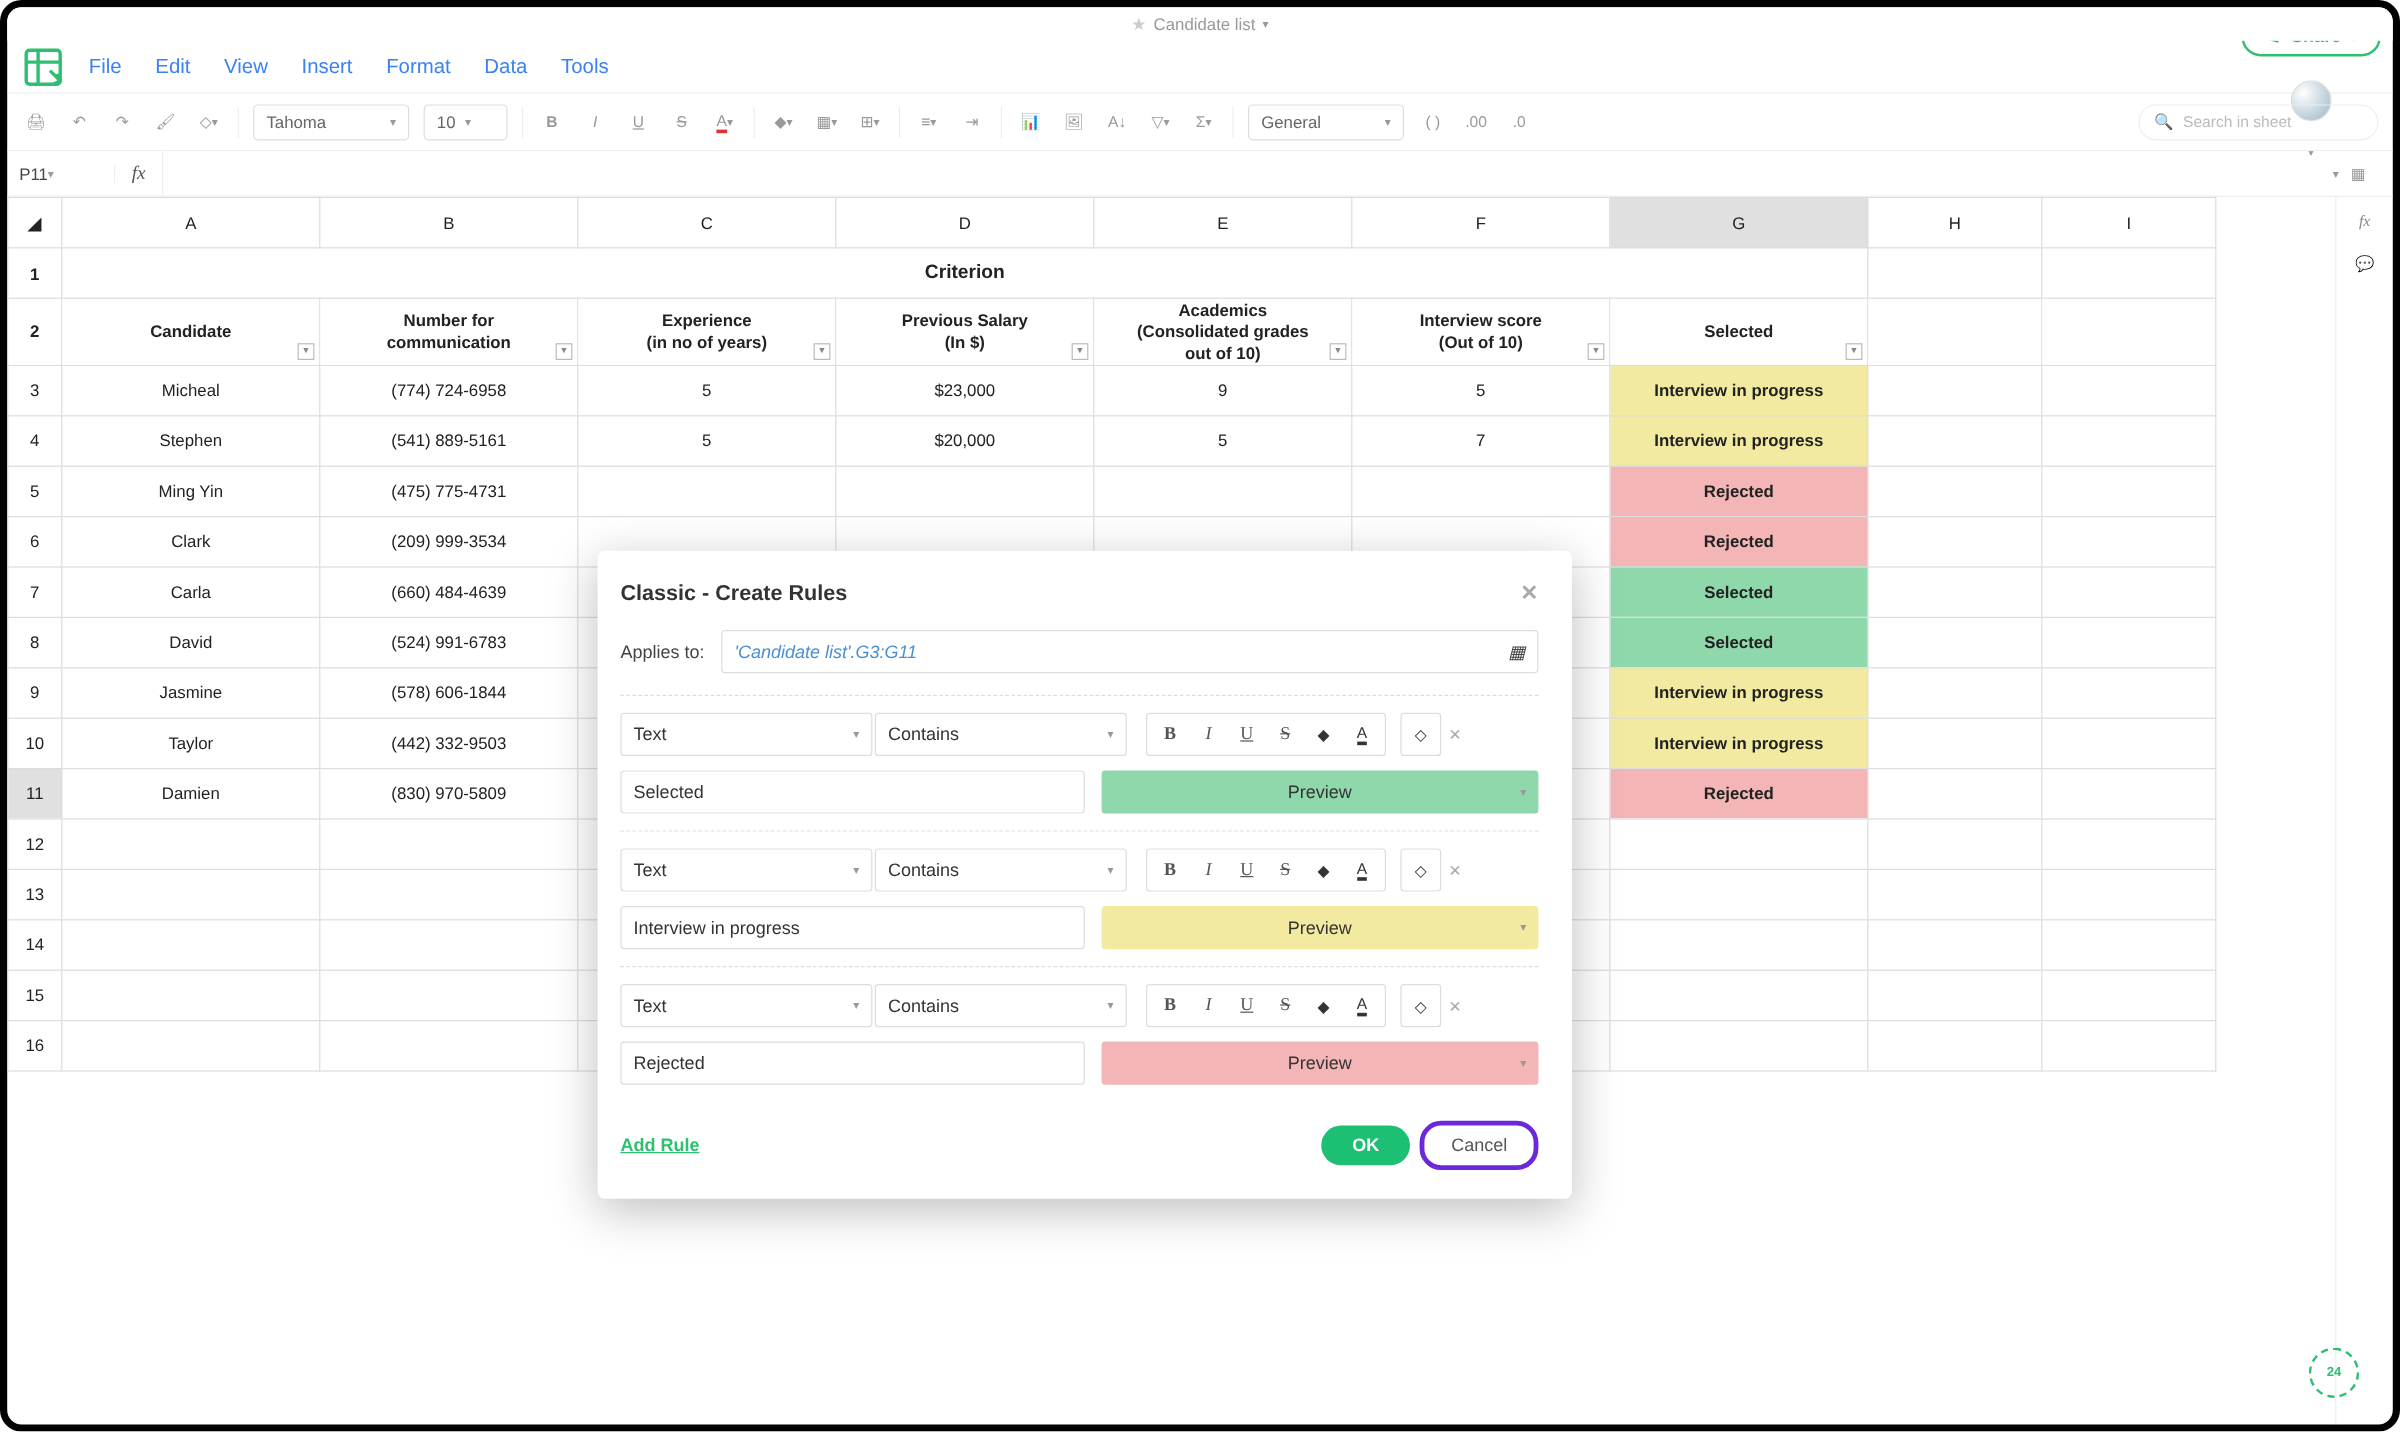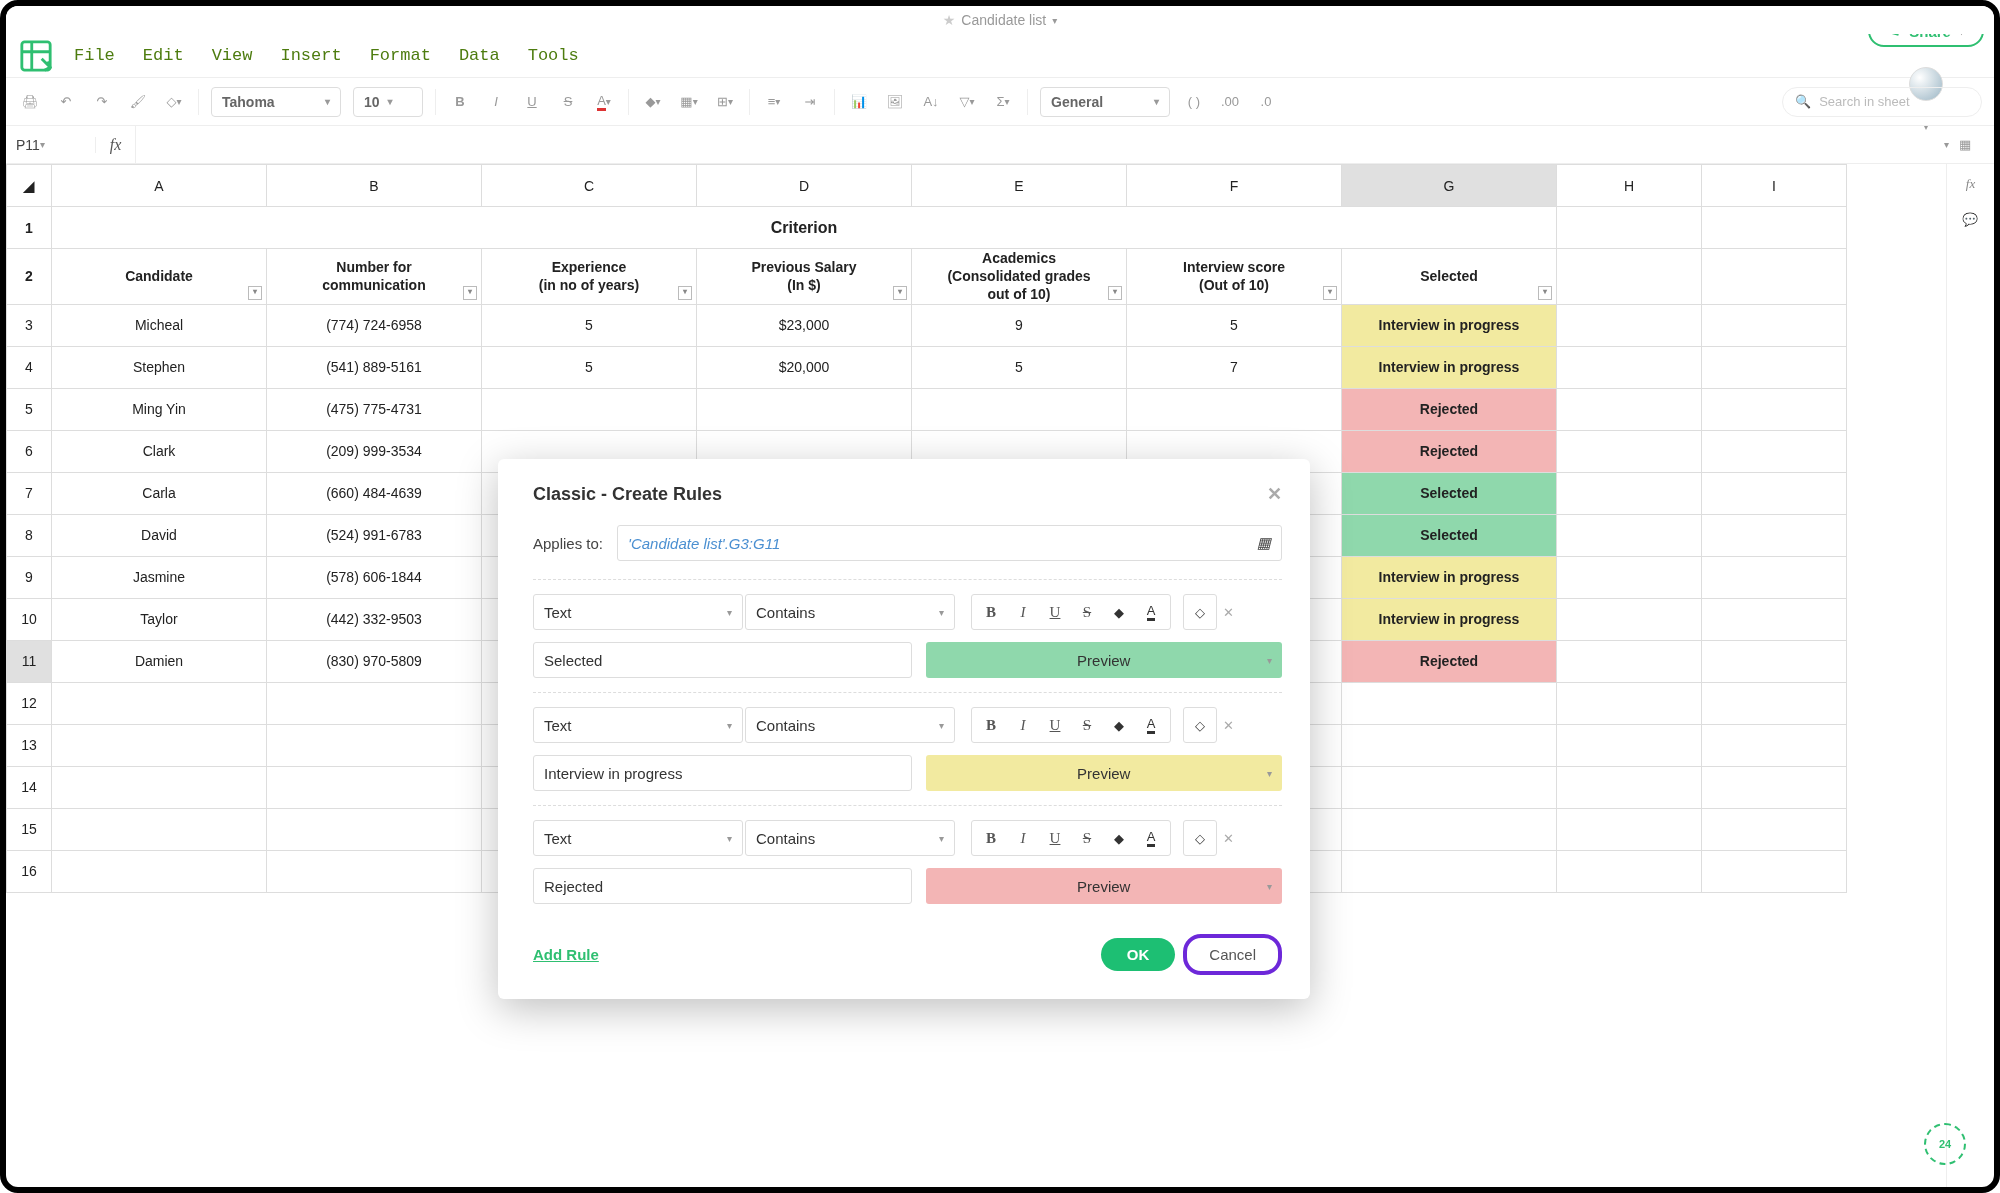--- a/index.html
+++ b/index.html
@@ -6,31 +6,31 @@
   body { font-family: Tahoma, Arial, sans-serif; font-size: 13px; color: #333; background: #fff; }
   .app { width: 2000px; height: 1193px; border: 6px solid #000; border-radius: 18px; overflow: hidden; position: relative; background: #fff; display:flex; flex-direction:column; }
 
   
   .titlebar { display:flex; align-items:center; justify-content:center; height:28px; background:#fff; position:relative; color:#999; font-size:14px; }
   .titlebar .star { margin-right:6px; color:#ccc; }
 
   
   .menubar { display:flex; align-items:center; height:44px; padding: 0 10px; border-bottom: 1px solid #eee; }
   .logo { width:40px; height:40px; margin-right:18px; display:flex; align-items:center; justify-content:center; color:#2fbf71; }
-  .menu-items { display:flex; gap:28px; font-size:17px; color:#4d7c0f;font-family:Liberation Mono, monospace; }
+  .menu-items { display:flex; gap:28px; font-size:17px; color:#3b82f6; }
   .menu-right { margin-left:auto; display:flex; align-items:center; gap:20px;flex-direction:column; }
   .saved-text { color:#bbb; font-size:14px; }
   .share-btn { border:2px solid #2fbf71; color:#2fbf71; border-radius:20px; padding:5px 18px; display:flex; align-items:center; gap:8px; font-size:15px; font-weight:600; }
   .avatar { width:34px; height:34px; border-radius:50%; background: radial-gradient(circle at 30% 30%, #fff, #9ab5c4); border:1px solid #ddd; }
 
   
   .toolbar { display:flex; align-items:center; height:48px; padding:0 12px; gap:12px; border-bottom:1px solid #eee; color:#999; }
   .tool-sep { width:1px; height:26px; background:#eee; }
   .tool-btn { min-width:24px; height:26px; display:flex; align-items:center; justify-content:center; }
-  .tool-select { border:1px solid #ddd; background:#fff; height:30px; padding:0 10px; border-radius:4px; display:flex; align-items:center; gap:8px; color:#666; font-size:14px;font-weight:bold; }
+  .tool-select { border:1px solid #ddd; background:#fff; height:30px; padding:0 10px; border-radius:4px; display:flex; align-items:center; gap:8px; color:#666; font-size:14px; }
   .tool-select.small { width:70px; }
   .tool-select.wide { width:130px; justify-content:space-between;}
   .chev { font-size:10px; color:#999; }
   .search-sheet { margin-left:auto; border:1px solid #eee; border-radius:16px; height:30px; width:200px; display:flex; align-items:center; padding:0 12px; gap:8px; color:#bbb; }
 
   
   .formulabar { display:flex; align-items:center; height:38px; border-bottom:1px solid #eee; }
   .cellname { width:90px; border-right:1px solid #eee; padding:0 10px; display:flex; align-items:center; justify-content:flex-start; font-size:14px; color:#444;}
   .fx { width:40px; text-align:center; font-style:italic; font-family:Georgia,serif; font-size:16px; color:#555; border-right:1px solid #eee; height:100%; display:flex; align-items:center; justify-content:center;}
   .cellvalue { flex:1; padding:0 10px; }
@@ -51,21 +51,21 @@
   .sub-head .filter { position:absolute; right:4px; bottom:4px; width:14px; height:14px; border:1px solid #bbb; background:#fff; display:flex; align-items:center; justify-content:center; font-size:8px; color:#888;}
   .prog-yellow { background:#f2eaa0 !important; text-align:left; padding-left:10px; font-weight:bold;}
   .prog-red { background:#f3b5b5 !important; text-align:left; padding-left:10px; font-weight:bold;}
   .prog-green { background:#8fd8ac !important; text-align:left; padding-left:10px; font-weight:bold;}
 
   
   .rightrail { width:48px; border-left:1px solid #eee; display:flex; flex-direction:column; align-items:center; gap:20px; padding-top:12px; color:#888;}
   .fx2 { font-style:italic; font-family:Georgia,serif;}
 
   
-  .dialog { position:absolute; left:492px; top:453px; width:812px; background:#fff; border-radius:6px; box-shadow:0 10px 40px rgba(0,0,0,.25); padding:24px 28px 24px 35px; z-index:10; }
+  .dialog { position:absolute; left:492px; top:453px; width:812px; background:#fff; border-radius:6px; box-shadow:0 10px 40px rgba(0,0,0,.25); padding:24px 28px 24px 19px; z-index:10; }
   .dlg-title { font-size:18px; font-weight:bold; color:#333; margin-bottom:20px; display:flex; justify-content:space-between; align-items:center;}
   .dlg-close { color:#aaa; font-size:18px; }
   .applies-row { display:flex; align-items:center; gap:14px; margin-bottom:18px; font-size:15px; color:#444;}
   .range-input { flex:1; border:1px solid #ddd; border-radius:3px; height:36px; padding:0 10px; display:flex; align-items:center; justify-content:space-between;font-style:italic;}
   .range-text { color:#4a8fd1; font-size:15px; }
   .rule { border-top:1px dashed #ddd; padding:14px 0; display:flex; flex-direction:column; gap:12px;}
   .rule-row1 { display:flex; gap:2px; align-items:center;}
   .rule-select { border:1px solid #ddd; border-radius:3px; height:36px; width:210px; padding:0 10px; display:flex; align-items:center; justify-content:space-between; font-size:15px;}
   .fmt-group { display:flex; gap:2px; border:1px solid #ddd; border-radius:3px; height:36px; align-items:center; padding:0 4px; margin-left:14px;}
   .fmt-btn { width:30px; height:28px; display:flex; align-items:center; justify-content:center; font-size:15px; color:#555; font-family:Georgia,serif;}

